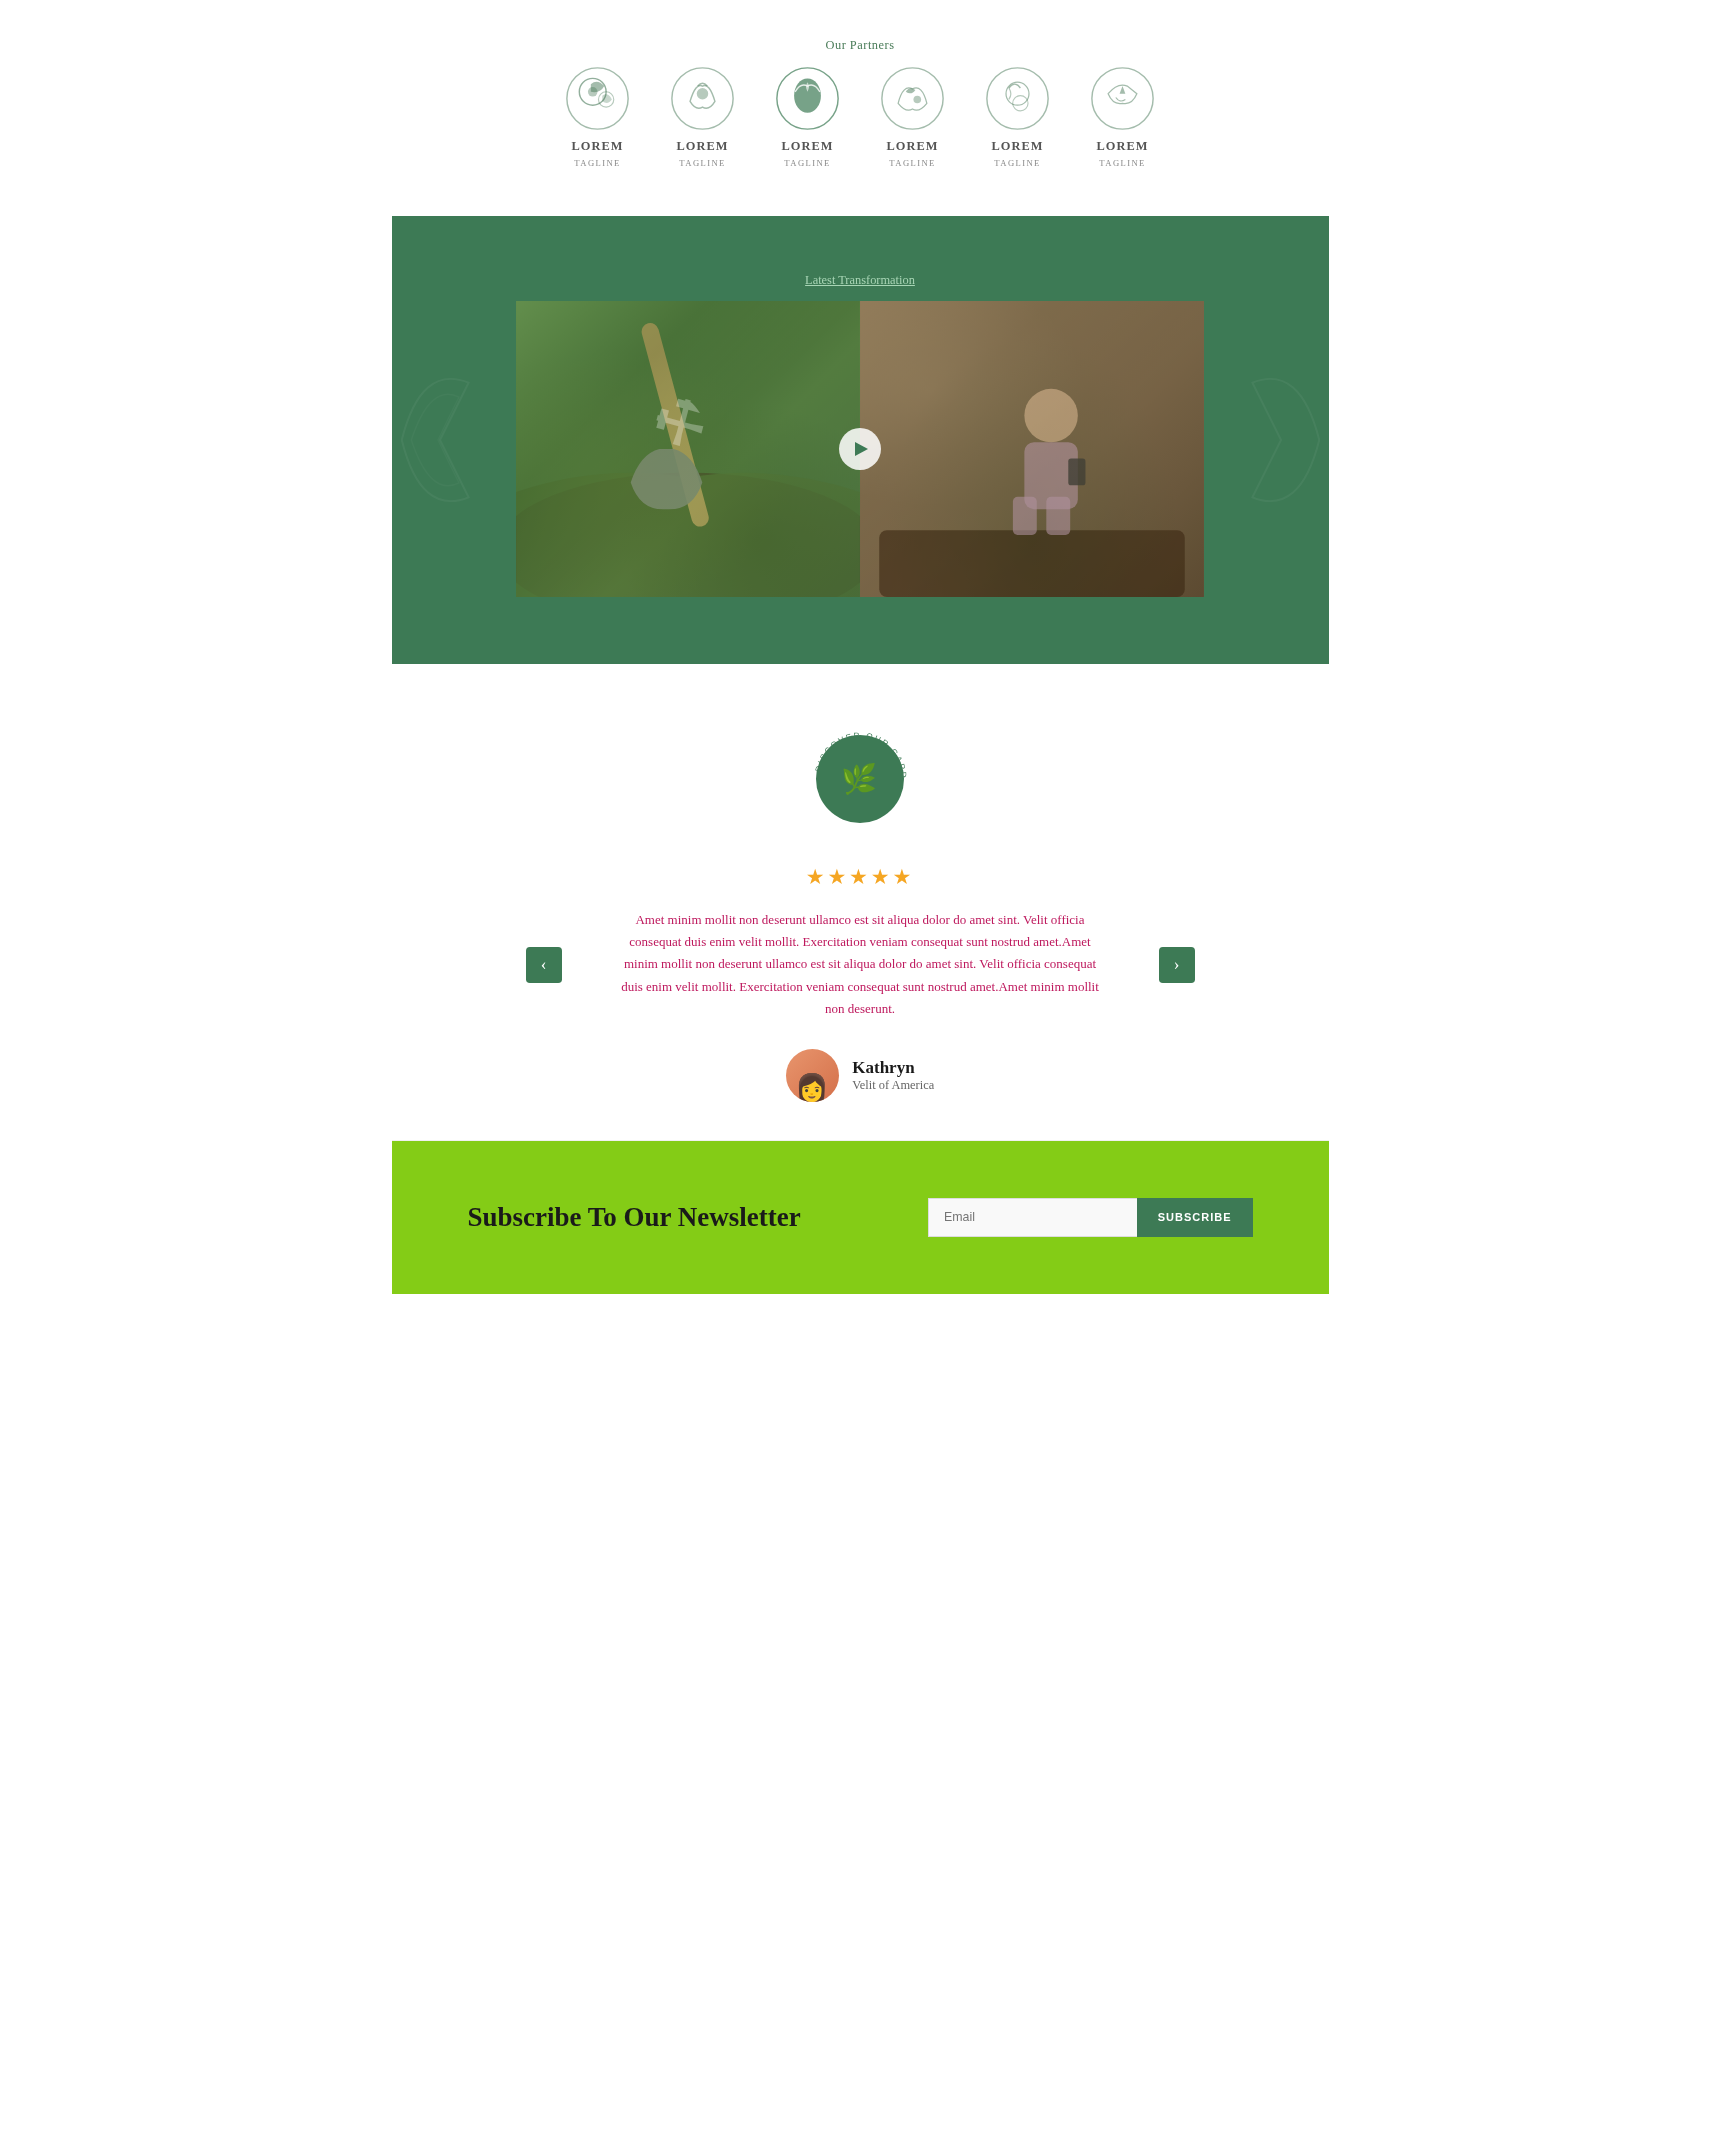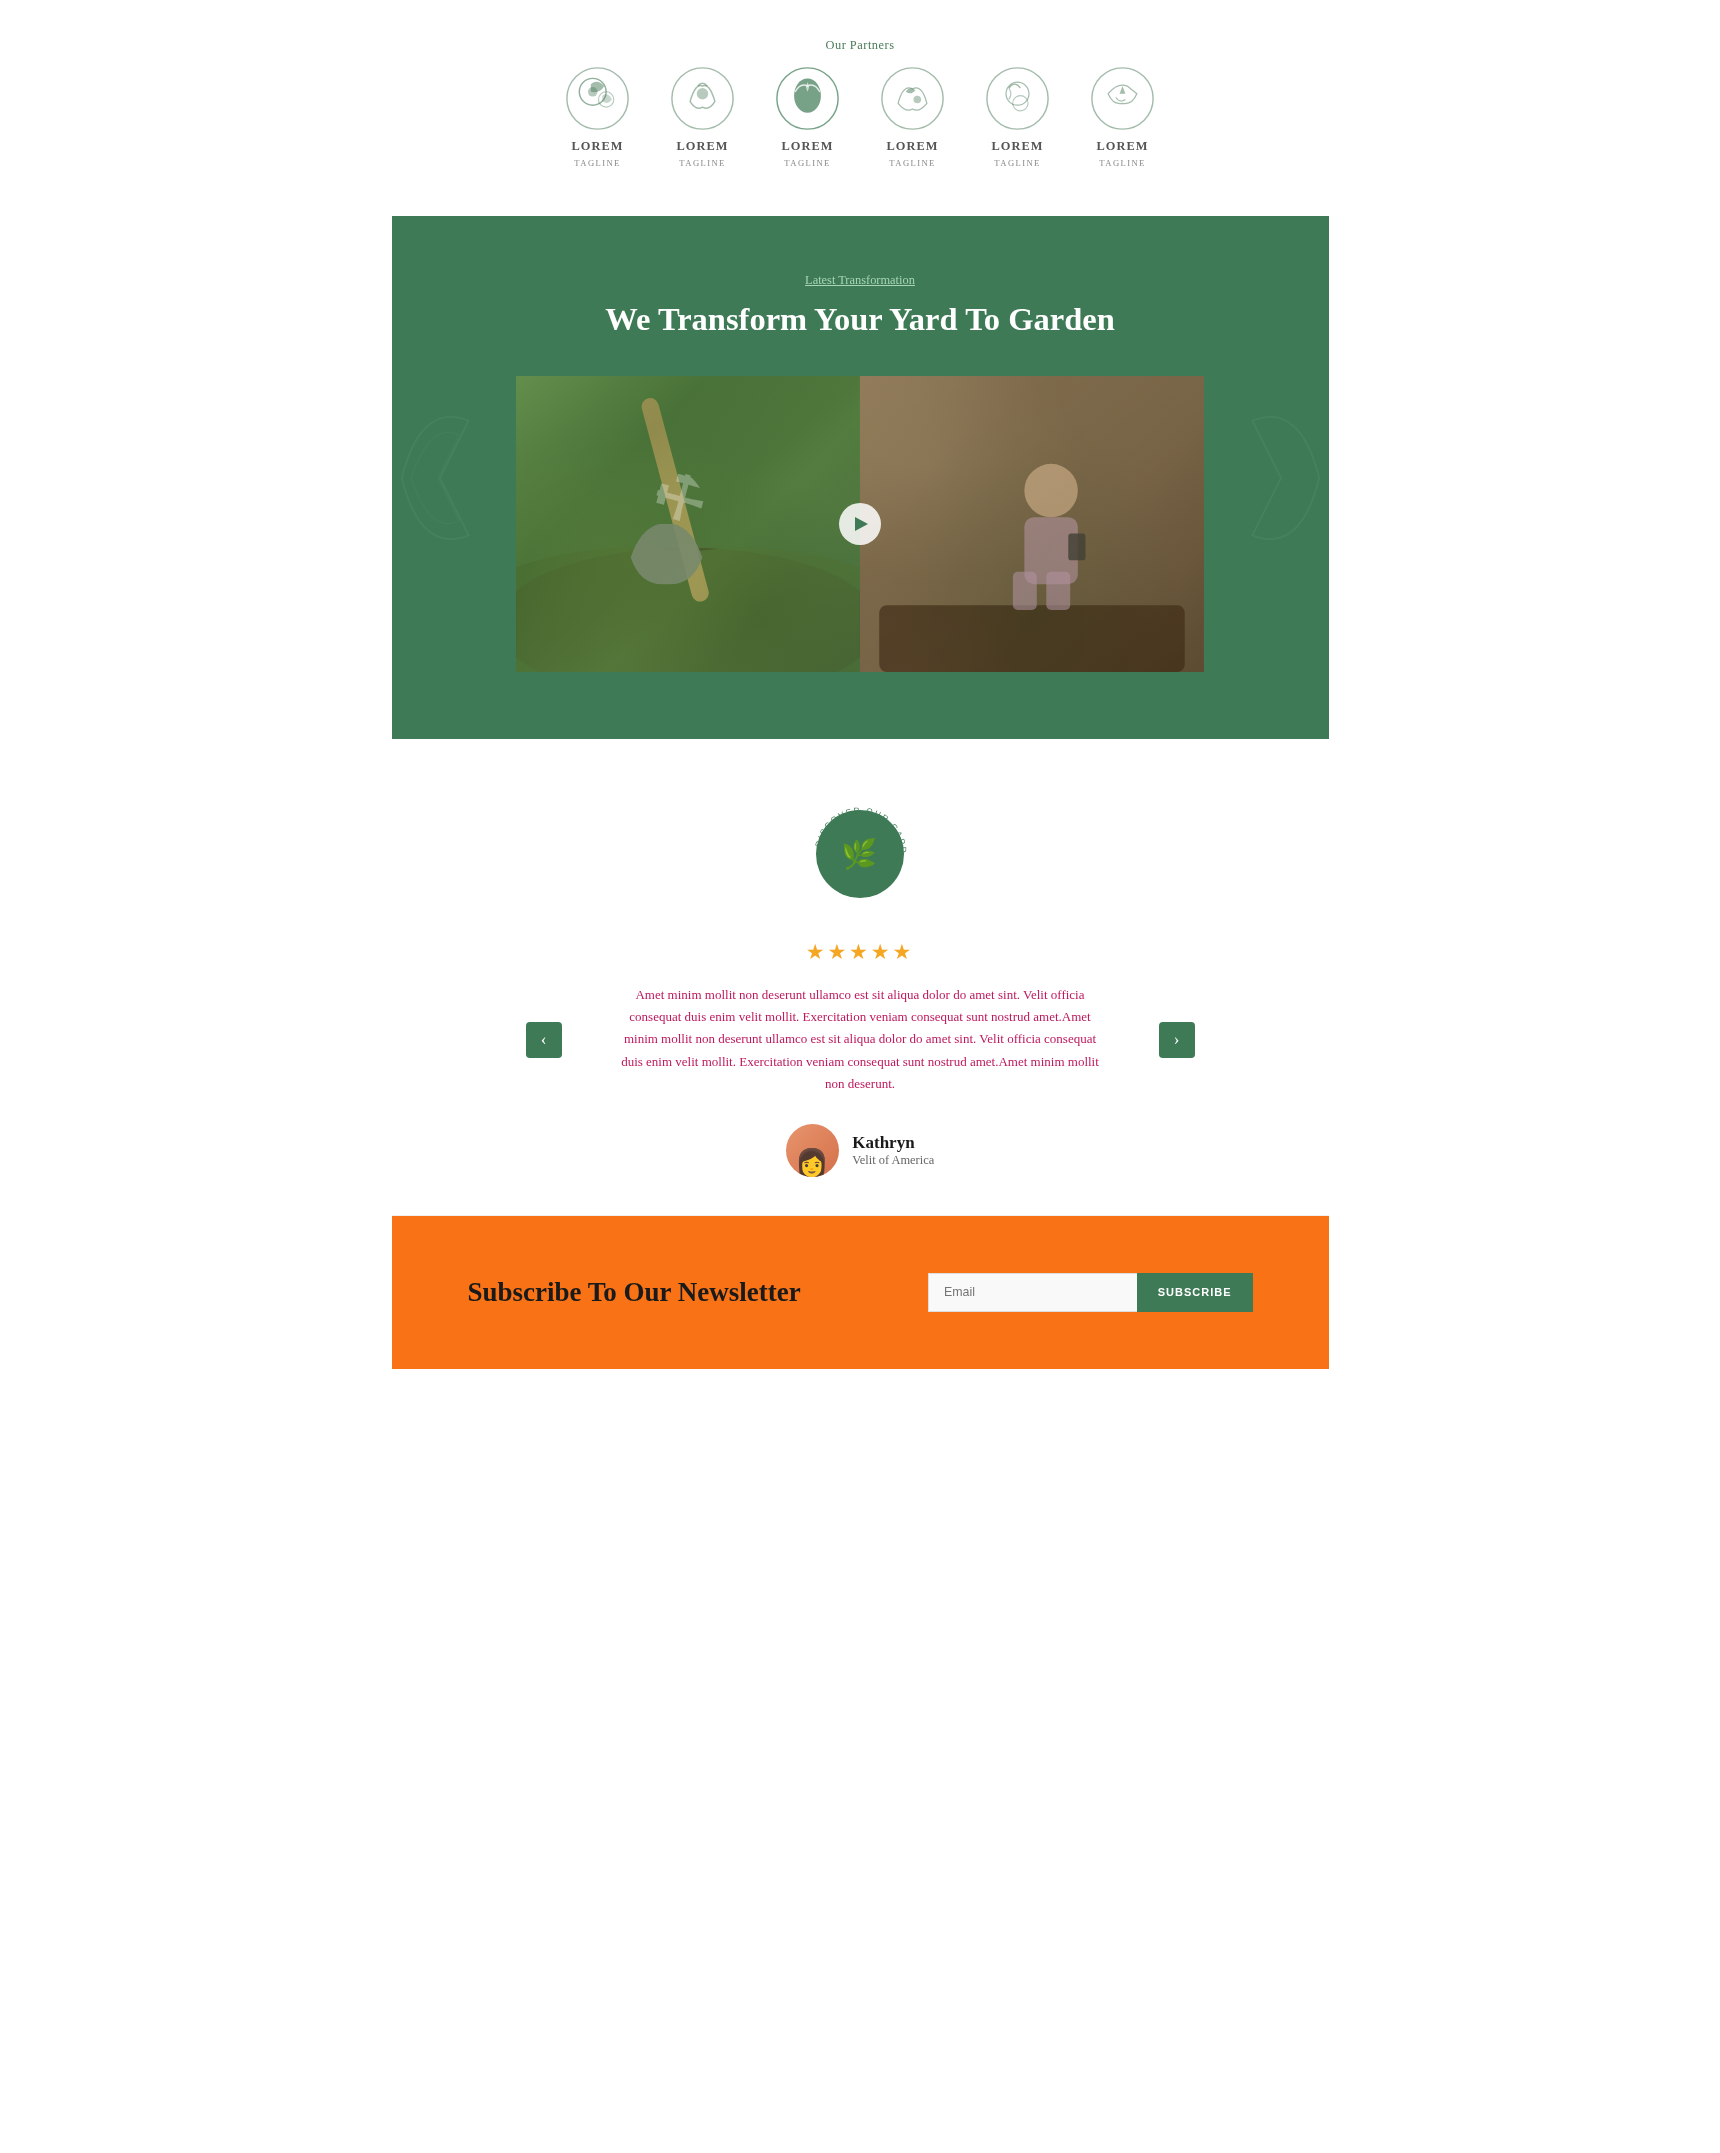--- a/index.html
+++ b/index.html
@@ -245,21 +245,21 @@
       font-size: 12.4px;
       color: #666;
     }
 
     
     .newsletter-section {
       padding: 57px 76px;
       display: flex;
       align-items: center;
       justify-content: space-between;
-      background: #f97316;
+      background: #84cc16;
       border-top: 1px solid #f0f0f0;
     }
     .newsletter-title {
       font-size: 27px;
       font-weight: 700;
       color: #1a1a1a;
       font-family: 'Georgia', serif;
     }
     .newsletter-form {
       display: flex;
@@ -416,21 +416,20 @@
 
   <svg class="leaf-bg-left" viewBox="0 0 120 200">
     <path d="M10 100 Q30 20 80 40 Q60 80 50 100 Q60 120 80 160 Q30 180 10 100 Z" fill="none" stroke="rgba(255,255,255,0.25)" stroke-width="2"></path>
     <path d="M20 100 Q40 40 70 55 Q55 85 48 100 Q55 115 70 145 Q40 160 20 100 Z" fill="none" stroke="rgba(255,255,255,0.15)" stroke-width="1.5"></path>
   </svg>
   <svg class="leaf-bg-right" viewBox="0 0 120 200">
     <path d="M110 100 Q90 20 40 40 Q60 80 70 100 Q60 120 40 160 Q90 180 110 100 Z" fill="none" stroke="rgba(255,255,255,0.25)" stroke-width="2"></path>
   </svg>
 
   <span class="transform-label">Latest Transformation</span>
-  <h2 class="transform-title">We Transform Your Yard To Garden</h2>
 
   <div class="transform-images">
     <div class="img-placeholder-left">
 
       <svg style="position:absolute;top:0;left:0;width:100%;height:100%;opacity:0.6" viewBox="0 0 360 310">
         <rect width="360" height="310" fill="#5a8040"></rect>
         <rect x="0" y="0" width="360" height="310" fill="url(#gr1)"></rect>
         <defs>
           <linearGradient id="gr1" x1="0%" y1="0%" x2="100%" y2="100%">
             <stop offset="0%" style="stop-color:#6a9450;stop-opacity:0.9"></stop>

